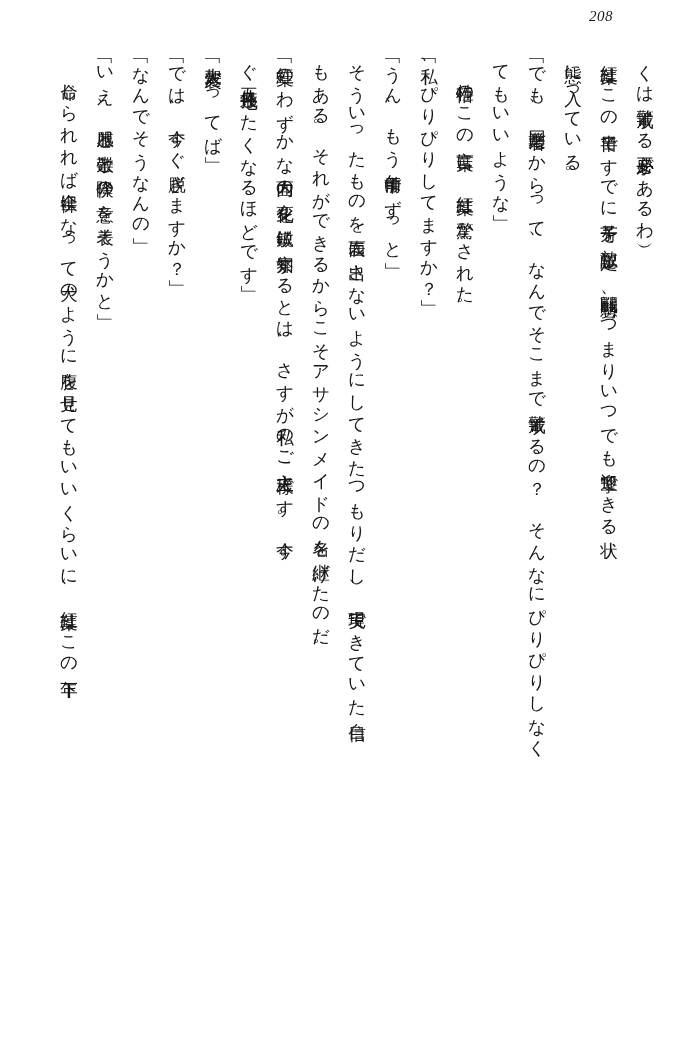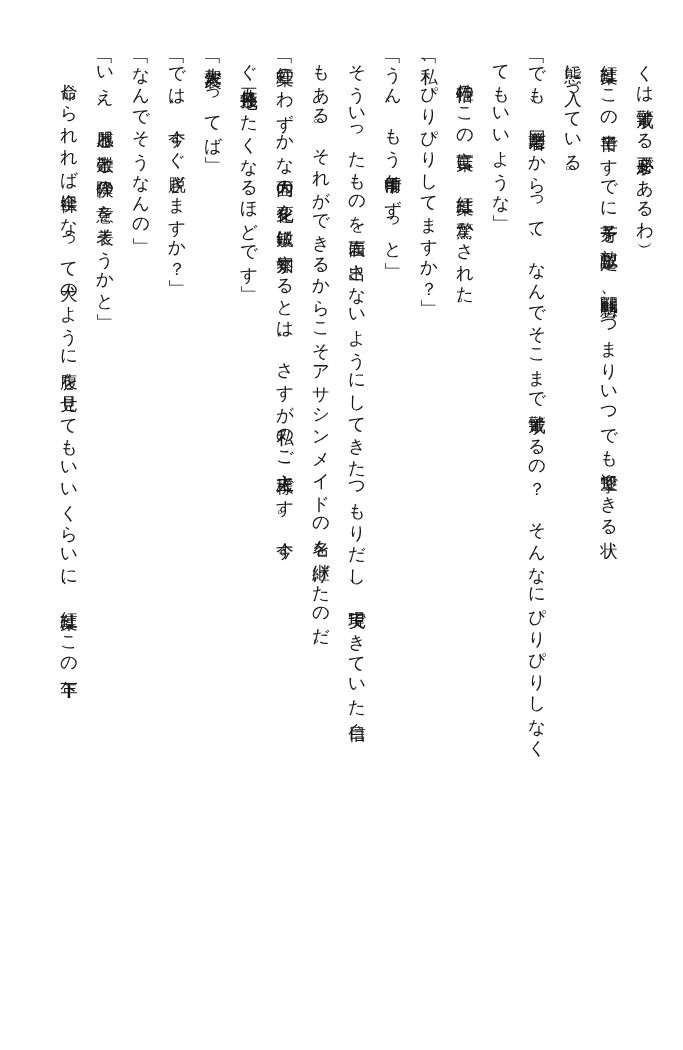--- a/index.html
+++ b/index.html
@@ -58,20 +58,21 @@
     overflow: visible;
   }
   .vline.indent {
     padding-top: 18px;
   }
 </style>
 </head>
 <body>
 
 <div class="page">
+  <div class="page-number">208</div>
   <div class="text-block">
       <div class="vline">くは警戒する必要があるわ）</div>
       <div class="vline">紅葉はこの半日ですでに芳子を敵認定し、戦闘態勢、つまりいつでも迎撃できる状</div>
       <div class="vline">態に入っている。</div>
       <div class="vline">「でも、同業者だからって、なんでそこまで警戒するの？ そんなにぴりぴりしなく</div>
       <div class="vline">てもいいような」</div>
       <div class="vline indent">桂悟のこの言葉に、紅葉は驚かされた。</div>
       <div class="vline">「私、ぴりぴりしてますか？」</div>
       <div class="vline">「うん、もう午前中はずっと」</div>
       <div class="vline">そういったものを表面に出さないようにしてきたつもりだし、実現できていた自信</div>

